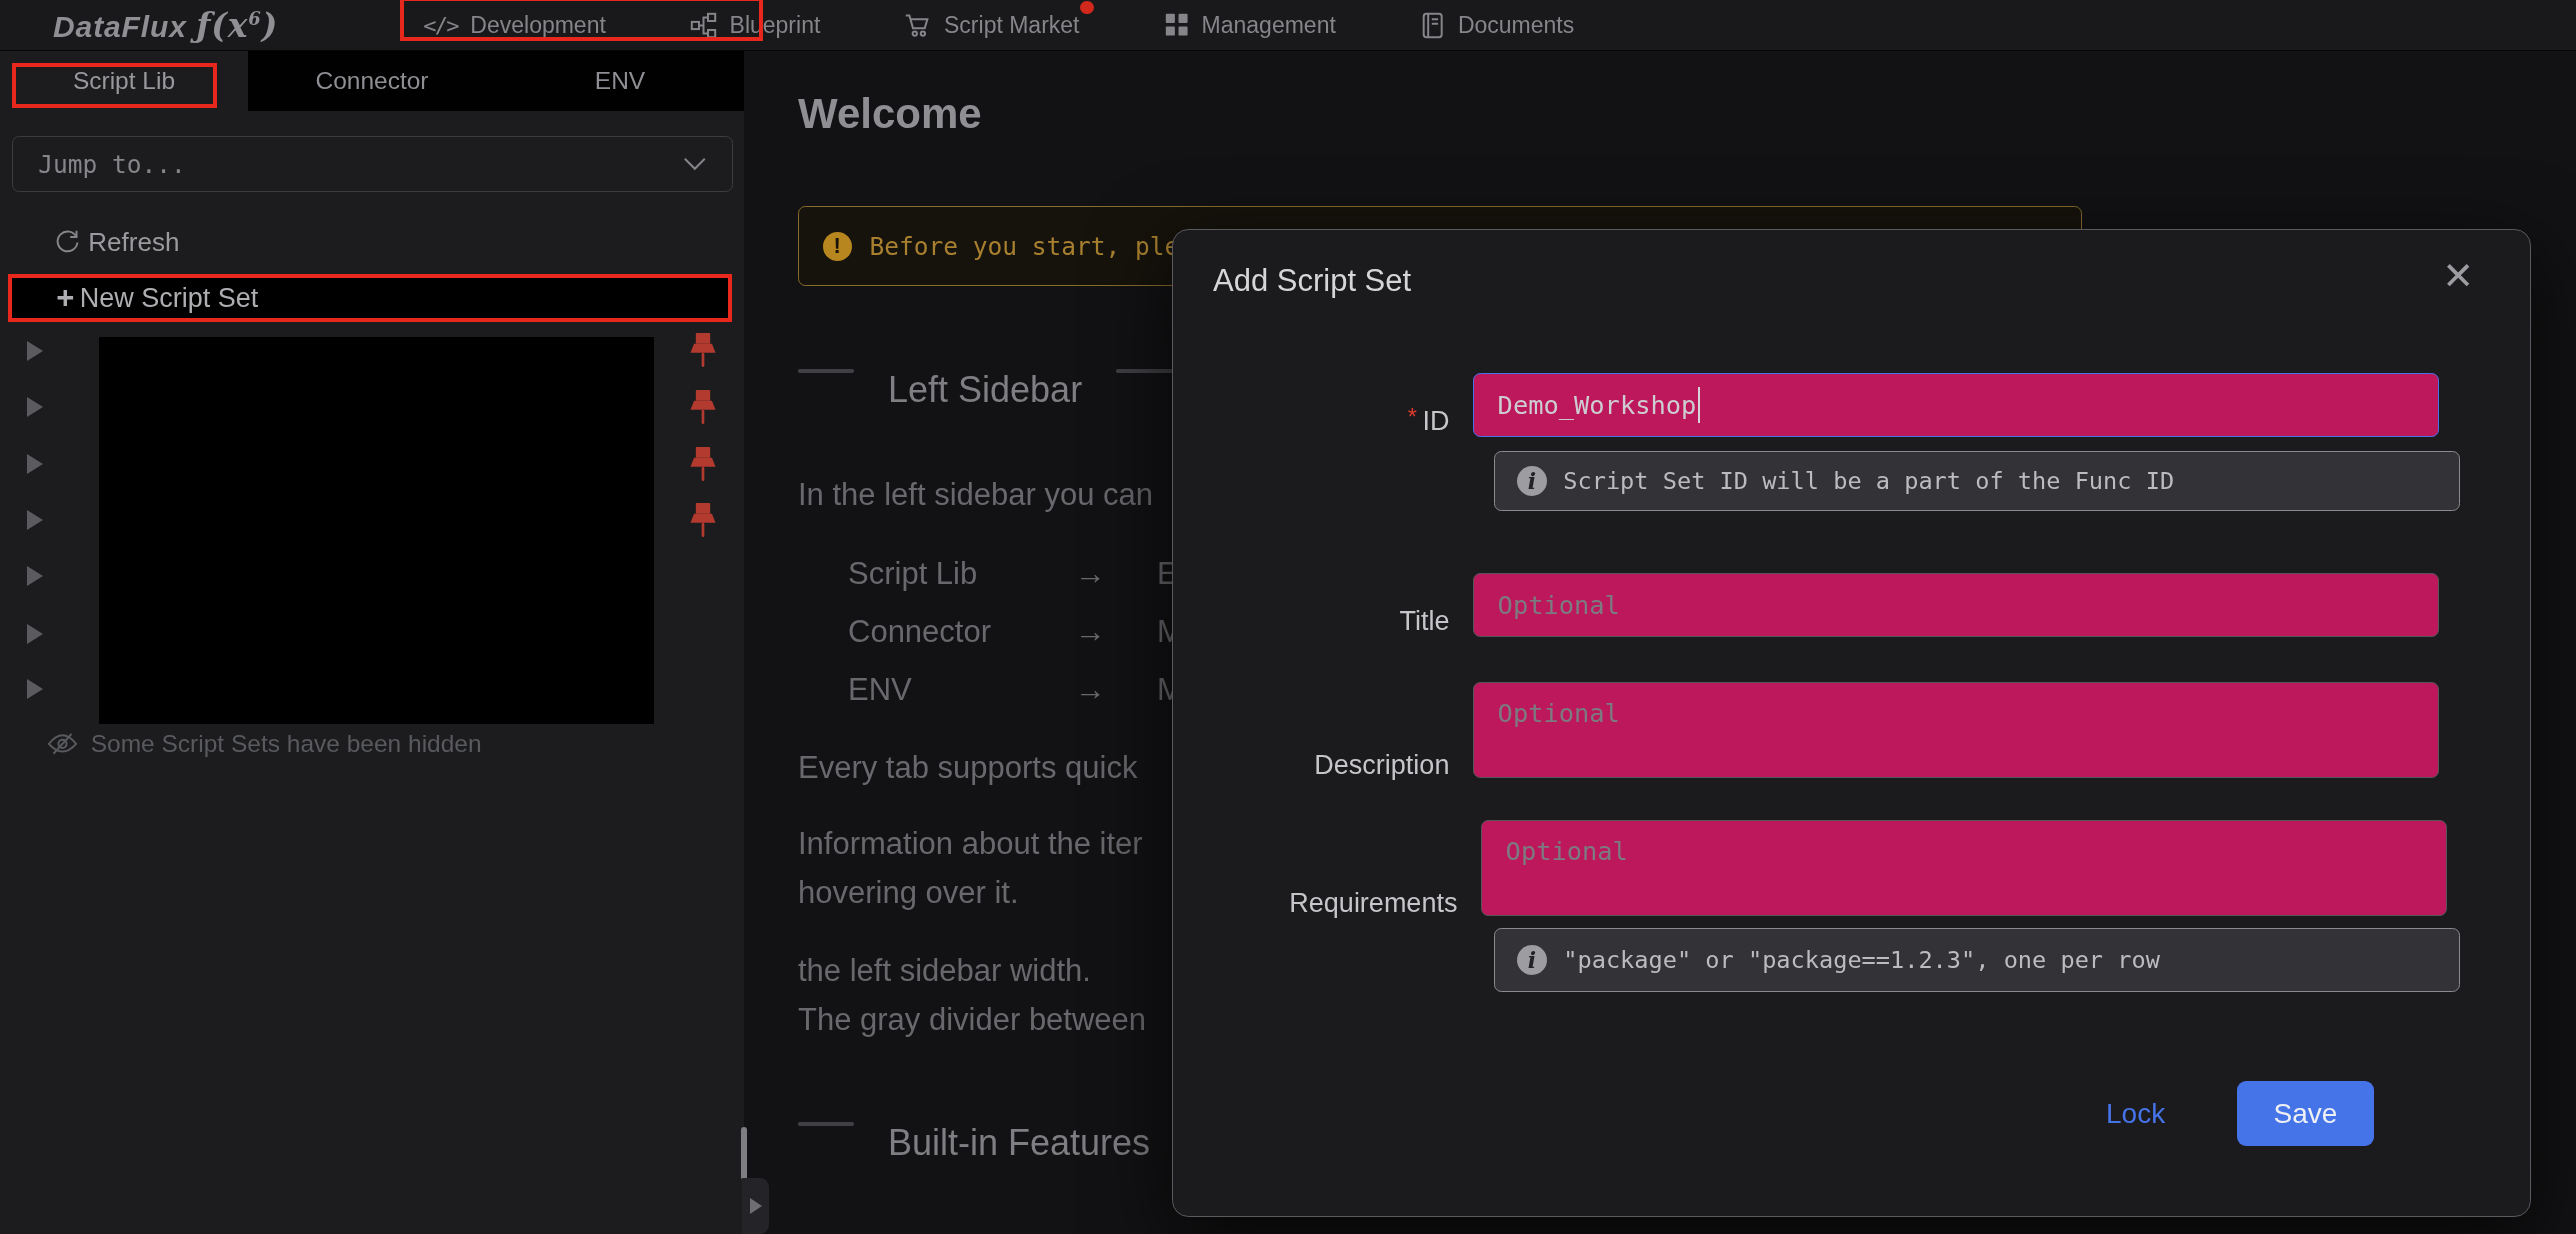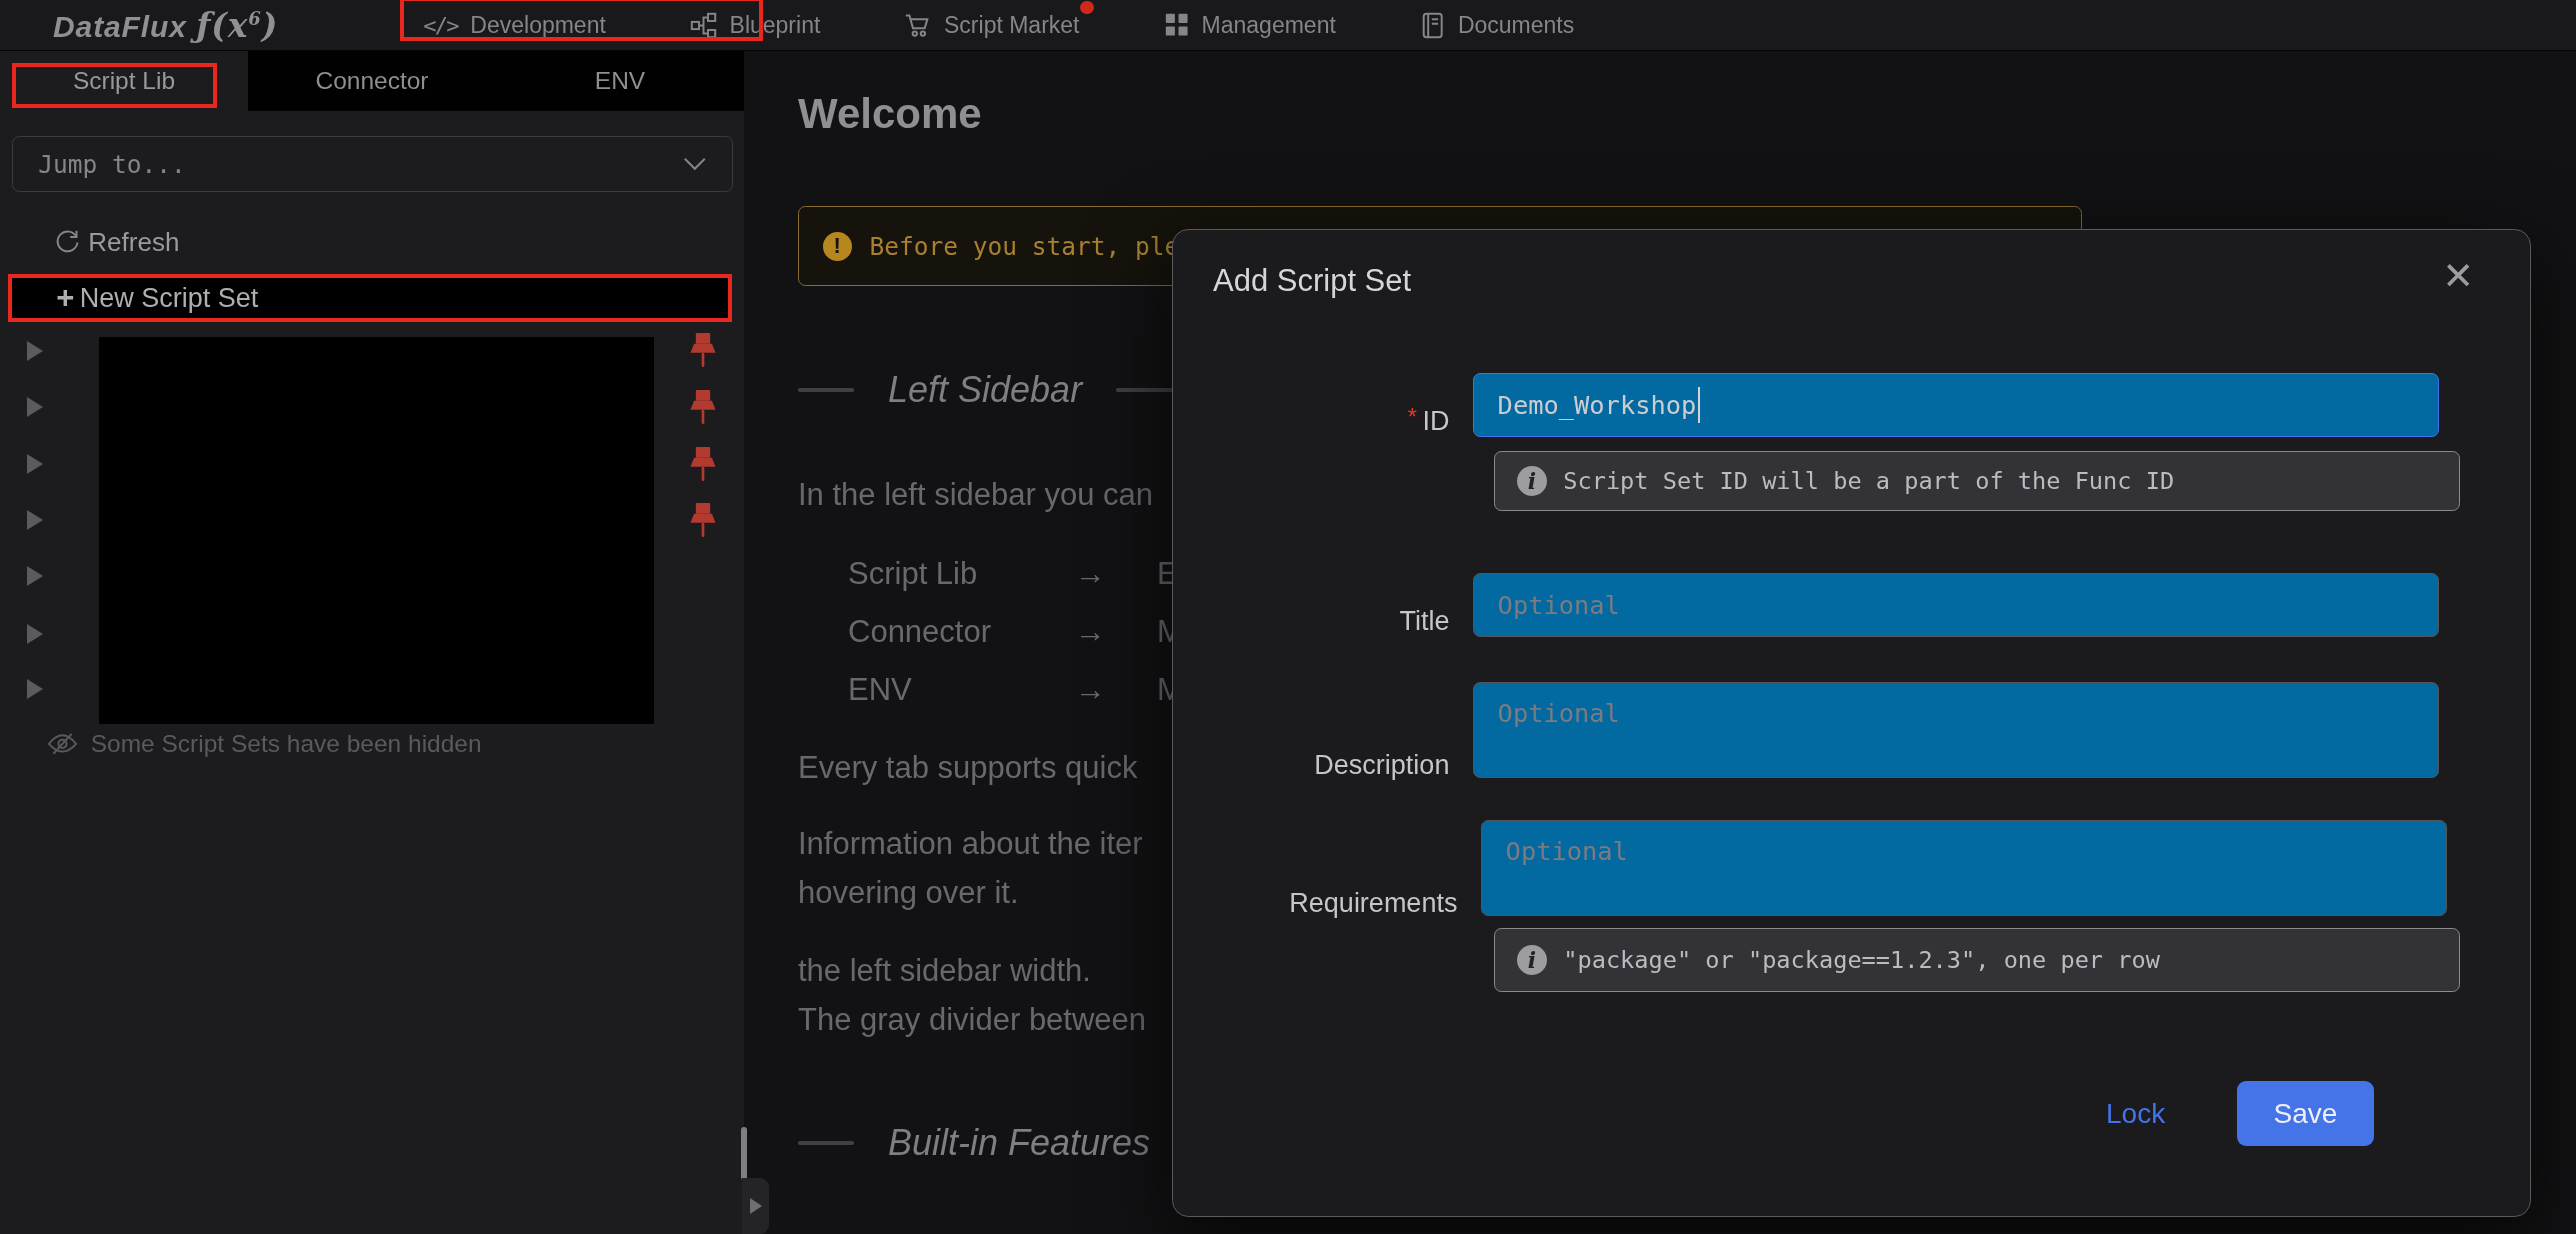--- a/index.html
+++ b/index.html
@@ -50,39 +50,39 @@
   .collapse-tab .tri2 { width:0; height:0; border-left:12.7px solid #6e6e73; border-top:8.2px solid transparent; border-bottom:8.2px solid transparent; }
 
   
   .content { position:absolute; left:744px; top:51px; width:1832px; height:1184px; background:#121214; }
   .welcome { position:absolute; left:54px; top:31px; font-size:42px; font-weight:600; color:#8e8e93;margin-top:8px; }
   .warnbox { position:absolute; left:54px; top:155px; width:1284px; height:80px; border:1.8px solid #8a6c2c; border-radius:7.3px;
              background:#16130c; display:flex; align-items:center; padding-left:23.6px; gap:18px; }
   .warn-ic { width:29px; height:29px; border-radius:50%; background:#b8861f; color:#16130c; font-weight:bold; font-size:22px;
              display:flex; align-items:center; justify-content:center; flex:none; }
   .warn-text { color:#a8802f; font-family:"DejaVu Sans Mono", monospace; font-size:24.5px; white-space:nowrap; }
-  .sec-head { position:absolute; display:flex; align-items:center; gap:34px; color:#7e7e83; font-size:36px;font-style:italic; }
+  .sec-head { position:absolute; display:flex; gap:34px; color:#7e7e83; font-size:36px; }
   .dash { width:56px; height:3.6px; background:#3f3f44; border-radius:1.8px; }
   .dash.wide { width:218px; }
   .para { position:absolute; color:#68686d; font-size:31px; line-height:49px; white-space:nowrap; }
   .ttable { position:absolute; left:104px; top:494px; }
   .trow { display:flex; align-items:center; height:58px; color:#68686d; font-size:31px; white-space:nowrap; }
   .trow .c1 { width:227px; }
   .trow .c2 { width:82px; color:#68686d; }
 
   
   .modal { position:absolute; left:1172px; top:229px; width:1359px; height:988px; background:#1b1b1d;
            border:1.8px solid #5a5a5f; border-radius:16.3px; box-shadow:0 23.6px 82px rgba(0,0,0,.7); z-index:20; }
   .m-title { position:absolute; left:40px; top:33px; font-size:31px; color:#d6d6d9; }
   .m-close { position:absolute; right:56px; top:27px; font-size:38px; color:#9c9ca1; cursor:pointer; line-height:1; }
   .mrow { position:absolute; left:0; width:100%; display:flex; align-items:flex-end; }
   .mlabel { flex:none; width:300px; text-align:right; padding-right:23.6px; color:#c6c6ca; font-size:27px; white-space:nowrap; }
   .req-star { color:#e03a2e; font-size:23.6px; vertical-align:5.4px; margin-right:5.4px; }
   .mctrl { position:relative; flex:none; width:966px; }
-  .tin { width:966px; background:#0369a1; border:0.9px solid #55555a; border-radius:7.3px; color:#cdcdd1;
+  .tin { width:966px; background:#be185d; border:0.9px solid #55555a; border-radius:7.3px; color:#cdcdd1;
          font-family:"DejaVu Sans Mono", monospace; font-size:25.4px; padding:0 23.6px; outline:none; }
   input.tin { height:64px; }
   textarea.tin { height:96px; padding-top:14.5px; resize:none; }
   .tin::placeholder { color:#7b7b80; opacity:1; }
   .tin.focus { border:1.8px solid #4573e8; }
   .caret { position:absolute; left:225px; top:13.6px; width:1.8px; height:36px; background:#d4d4d8; }
   .m-info { position:absolute; left:321px; width:966px; height:60px; background:#323237; border:0.9px solid #8a8a8f;
             border-radius:7.3px; display:flex; align-items:center; gap:16.3px; padding-left:22px; }
   .info-ic { width:30px; height:30px; border-radius:50%; background:#9c9ca1; color:#232327; flex:none;
              font-family:"DejaVu Serif", serif; font-style:italic; font-weight:bold; font-size:22px;

